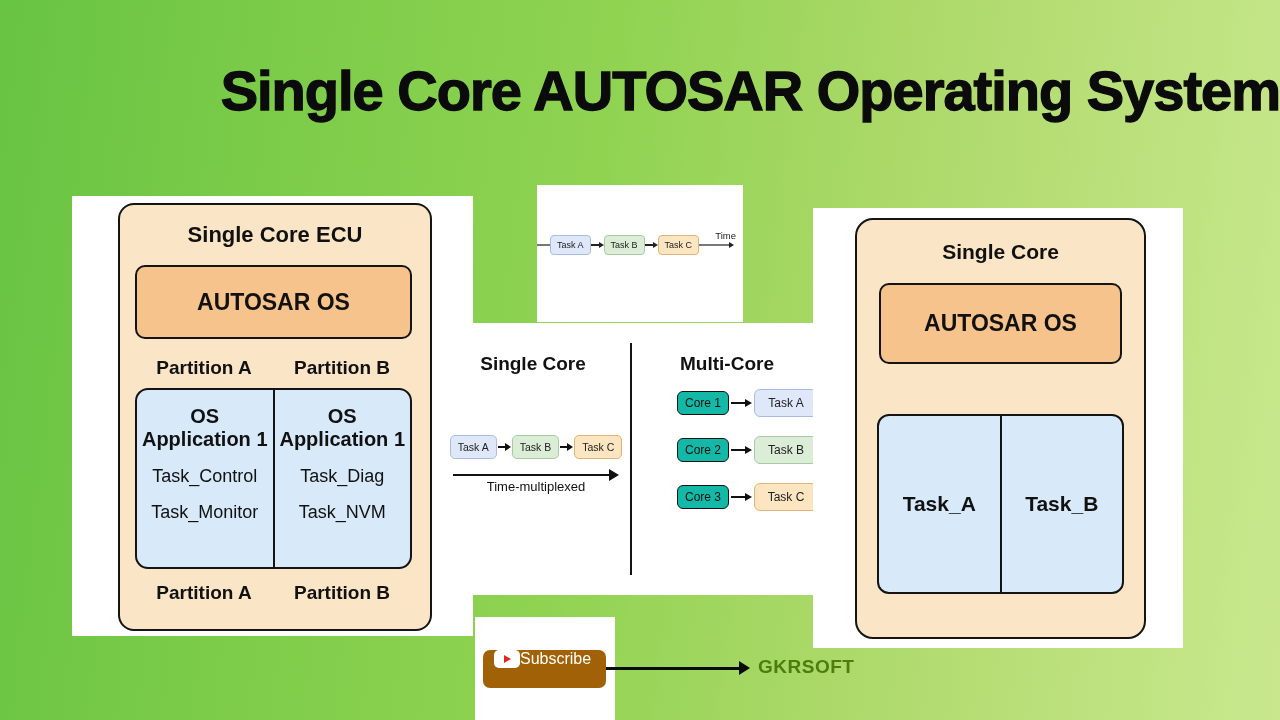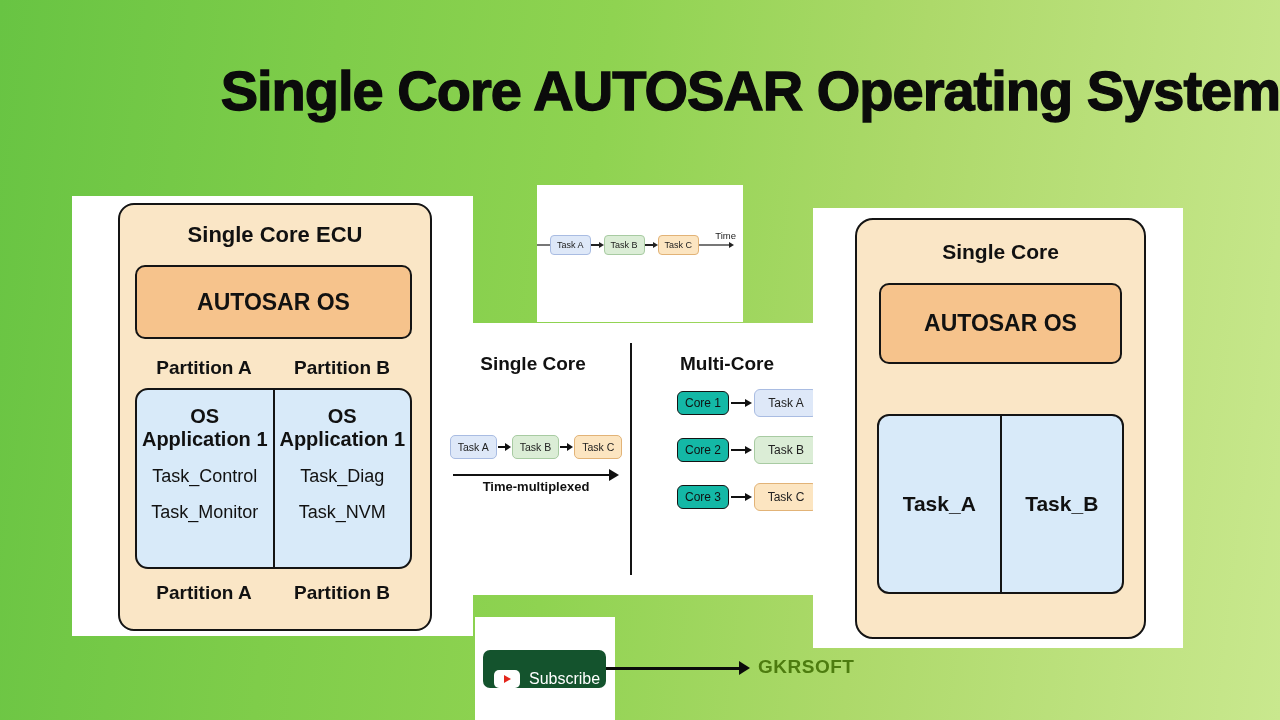--- a/index.html
+++ b/index.html
@@ -69,21 +69,21 @@
   .sc-title{left:-20px;top:30px;width:160px;}
   .mc-title{left:168px;top:30px;width:172px;}
   .chip-row{position:absolute;left:-20px;top:112px;width:166px;display:flex;align-items:center;justify-content:center;}
   .chip.small{font-size:10.5px;padding:5px 7px;}
   .sm-arrow{display:inline-flex;align-items:center;margin:0 1px;}
   .sm-arrow .al{width:7px;height:1.8px;background:#111;}
   .sm-arrow .ah{width:0;height:0;border-left:6px solid #111;border-top:4px solid transparent;border-bottom:4px solid transparent;}
   .long-arrow{position:absolute;left:-20px;top:146px;width:166px;display:flex;align-items:center;}
   .long-arrow .al{flex:1;height:2.5px;background:#111;}
   .long-arrow .ah{width:0;height:0;border-left:10px solid #111;border-top:6px solid transparent;border-bottom:6px solid transparent;}
-  .caption{position:absolute;left:-20px;top:156px;width:166px;text-align:center;font-size:13px;color:#111;font-weight:bold;}
+  .caption{position:absolute;left:-20px;top:156px;width:166px;text-align:center;font-size:13px;color:#111;}
   .mc-rows{position:absolute;left:178px;top:66px;}
   .mc-row{display:flex;align-items:center;margin-bottom:19px;}
   .core-box{
     background:#14b8a6;border:1.8px solid #141414;border-radius:6px;
     font-size:12px;color:#111;padding:4px 7px;white-space:nowrap;margin-left:26px;
   }
   .mc-arrow{display:inline-flex;align-items:center;margin:0 2px;}
   .mc-arrow .al{width:14px;height:2px;background:#111;}
   .mc-arrow .ah{width:0;height:0;border-left:7px solid #111;border-top:4.5px solid transparent;border-bottom:4.5px solid transparent;}
   .chip.mc{width:62px;text-align:center;padding:6px 0;font-size:12px;border-radius:6px;}
@@ -101,22 +101,22 @@
   }
   .app-header{height:64px;border-bottom:2.5px solid #141414;display:flex;align-items:center;justify-content:center;font-size:22px;font-weight:bold;color:#111;}
   .app-tasks{flex:1;display:flex;}
   .app-task-cell{flex:1;display:flex;align-items:center;justify-content:center;font-size:21px;font-weight:bold;color:#111;}
   .app-task-cell.right{border-left:2.5px solid #141414;}
 
   
   .subscribe-card{left:475px;top:617px;width:140px;height:103px;}
   .subscribe-btn{
     position:absolute;left:8px;top:33px;width:123px;height:38px;
-    background:#14532d;border:none;border-radius:7px;cursor:pointer;
-    display:flex;align-items:flex-end;gap:9px;padding:0 0 0 11px;
+    background:#a16207;border:none;border-radius:7px;cursor:pointer;
+    display:flex;align-items:flex-start;padding:0 0 0 11px;
     font-family:inherit;
   }
   .yt-icon{width:26px;height:18px;background:#fff;border-radius:5px;display:flex;align-items:center;justify-content:center;}
   .yt-tri{width:0;height:0;border-left:7px solid #E3261C;border-top:4.5px solid transparent;border-bottom:4.5px solid transparent;margin-left:1px;}
   .subscribe-text{color:#fff;font-size:16px;}
   .footer-arrow{position:absolute;left:606px;top:661px;width:144px;display:flex;align-items:center;}
   .footer-arrow .al{flex:1;height:3px;background:#0B0B0B;}
   .footer-arrow .ah{width:0;height:0;border-left:11px solid #0B0B0B;border-top:7px solid transparent;border-bottom:7px solid transparent;}
   .channel-name{position:absolute;left:758px;top:656px;font-size:19px;font-weight:bold;color:#4d7c0f;letter-spacing:0.5px;}
 </style>

